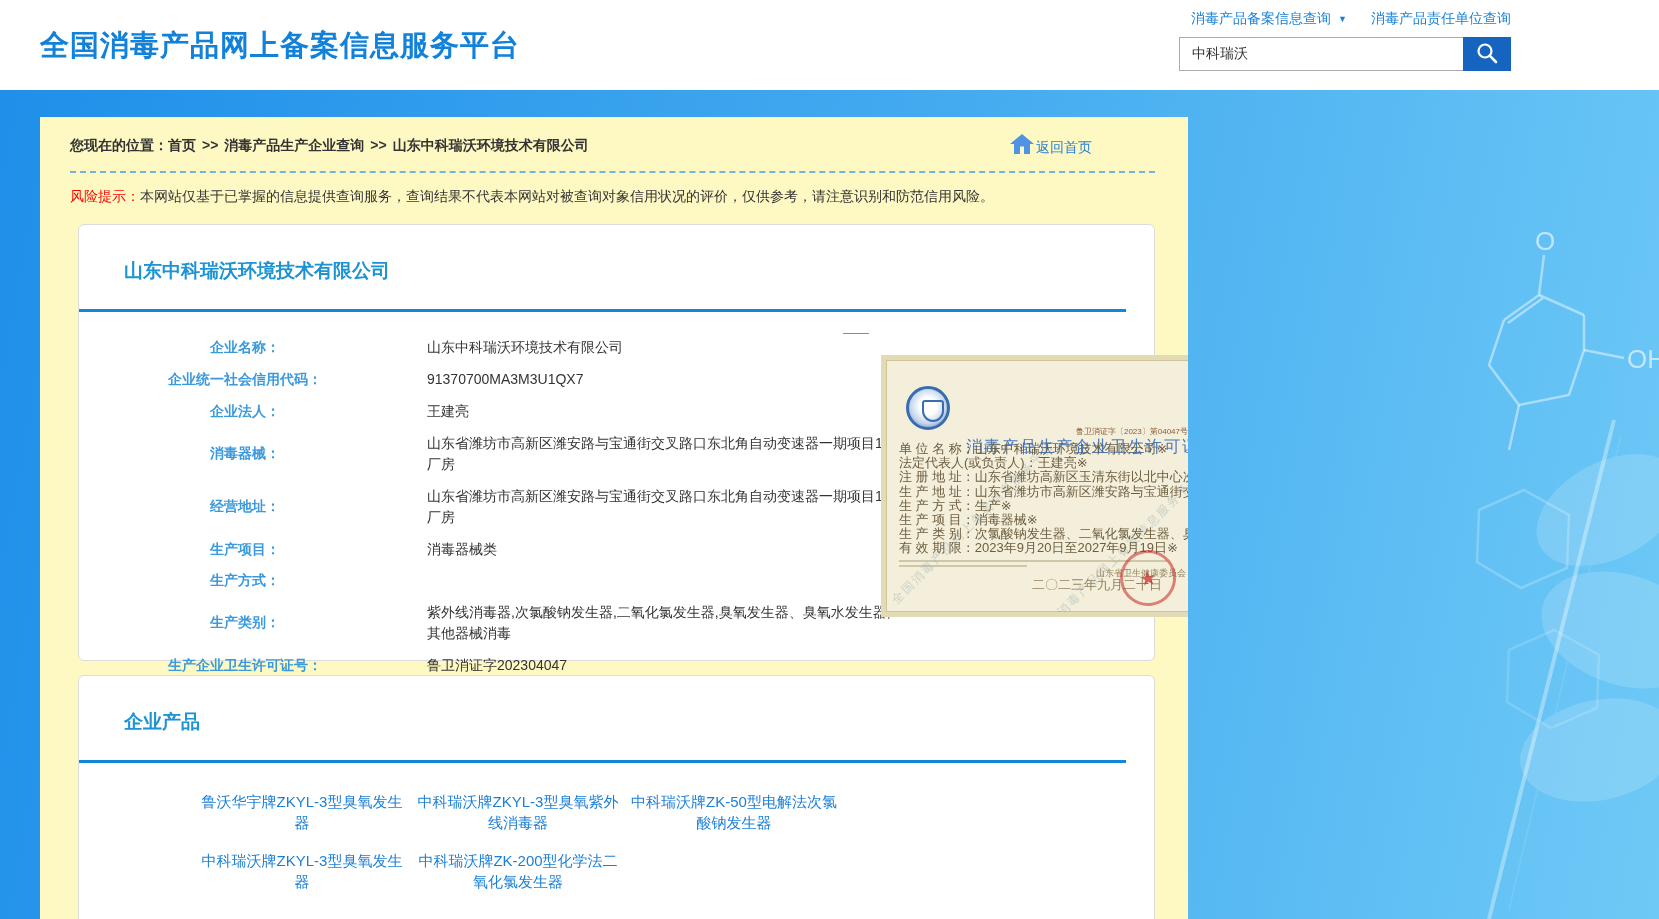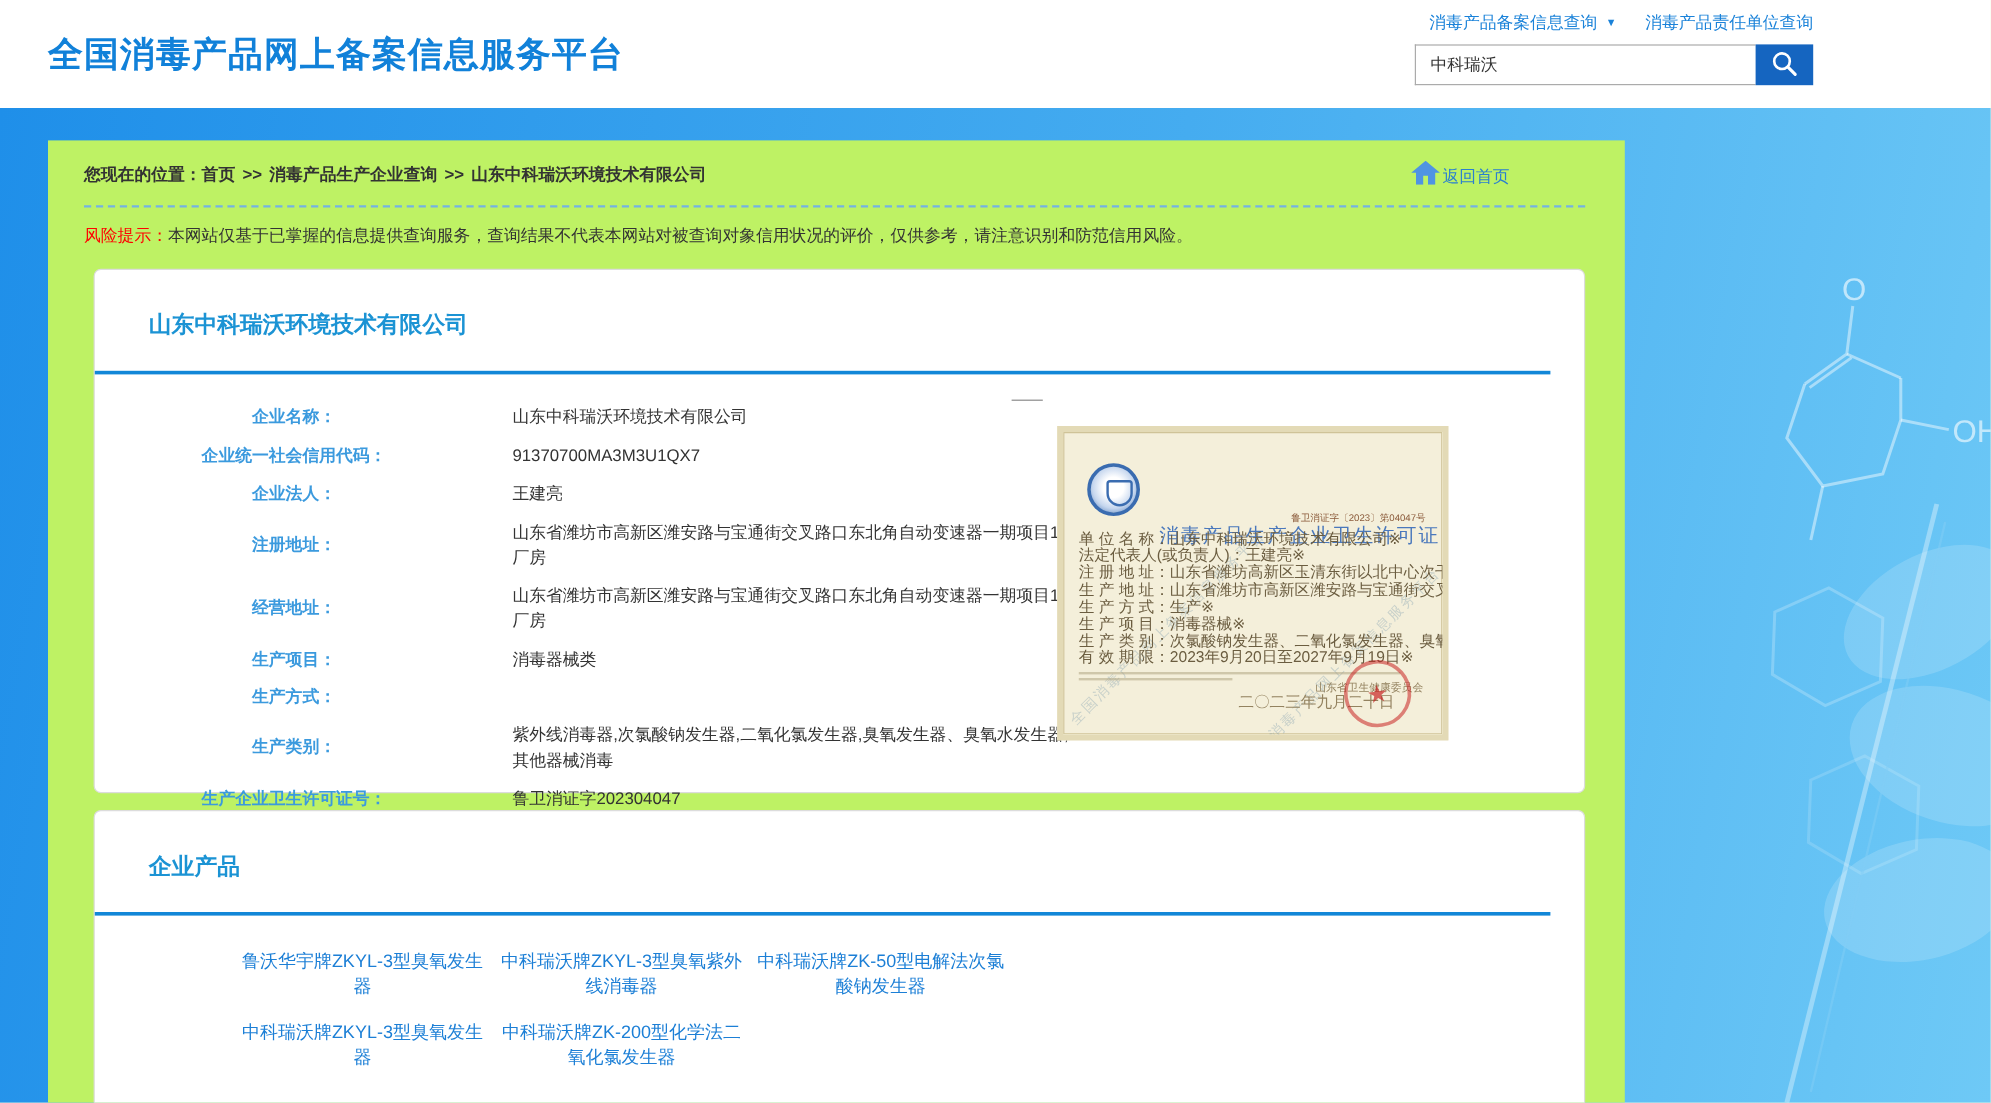--- a/index.html
+++ b/index.html
@@ -17,21 +17,21 @@
   .caret { font-size:9px; color:#1a82d9; margin:0 0 0 7px; vertical-align:1px; }
   .nav-gap { display:inline-block; width:24px; }
   .search-row { display:flex; justify-content:flex-end; }
   .search-input { width:284px; height:34px; border:1px solid #ababab; padding:0 12px; font-size:14px; color:#333; outline:none; border-right:none; }
   .search-btn { width:48px; height:34px; background:#1565c0; border:none; display:flex; align-items:center; justify-content:center; cursor:pointer; padding:0; }
   
   .page-bg { position:absolute; left:0; top:90px; width:1659px; height:829px; z-index:1;
     background:linear-gradient(100deg,#1f8fe9 0%,#45acf0 55%,#6ec9f6 100%); }
   .decor-svg { position:absolute; right:0; top:0; }
   
-  .content { position:absolute; left:40px; top:117px; width:1314px; height:802px; background:#bef264; z-index:3; overflow:hidden; }
+  .content { position:absolute; left:40px; top:117px; width:1148px; height:802px; background:#fef9c3; z-index:3; overflow:hidden; }
   .breadcrumb-row { display:flex; justify-content:space-between; align-items:center; padding:17px 96px 0 30px; }
   .breadcrumb { font-size:14px; font-weight:bold; color:#333; }
   .crumb-link { cursor:pointer; }
   .crumb-sep { margin:0 6px; }
   .back-home { display:flex; align-items:flex-end; font-size:14px; color:#2a7fd0; cursor:pointer; }
   .back-home svg { margin-right:2px; }
   .dashed-sep { margin:14px 33px 0 30px; border-top:2px dashed #74b2e2; }
   .risk-line { margin:15px 30px 12px; font-size:14px; color:#333; }
   .risk-label { color:#f00; }
   
@@ -151,21 +151,21 @@
       </div>
       <div class="field-row">
         <span class="field-label">企业统一社会信用代码：</span>
         <span class="field-value">91370700MA3M3U1QX7</span>
       </div>
       <div class="field-row">
         <span class="field-label">企业法人：</span>
         <span class="field-value">王建亮</span>
       </div>
       <div class="field-row">
-        <span class="field-label">注册地址：</span>
+        <span class="field-label">消毒器械：</span>
         <span class="field-value">山东省潍坊市高新区潍安路与宝通街交叉路口东北角自动变速器一期项目1#厂房</span>
       </div>
       <div class="field-row">
         <span class="field-label">经营地址：</span>
         <span class="field-value">山东省潍坊市高新区潍安路与宝通街交叉路口东北角自动变速器一期项目1#厂房</span>
       </div>
       <div class="field-row">
         <span class="field-label">生产项目：</span>
         <span class="field-value">消毒器械类</span>
       </div>

